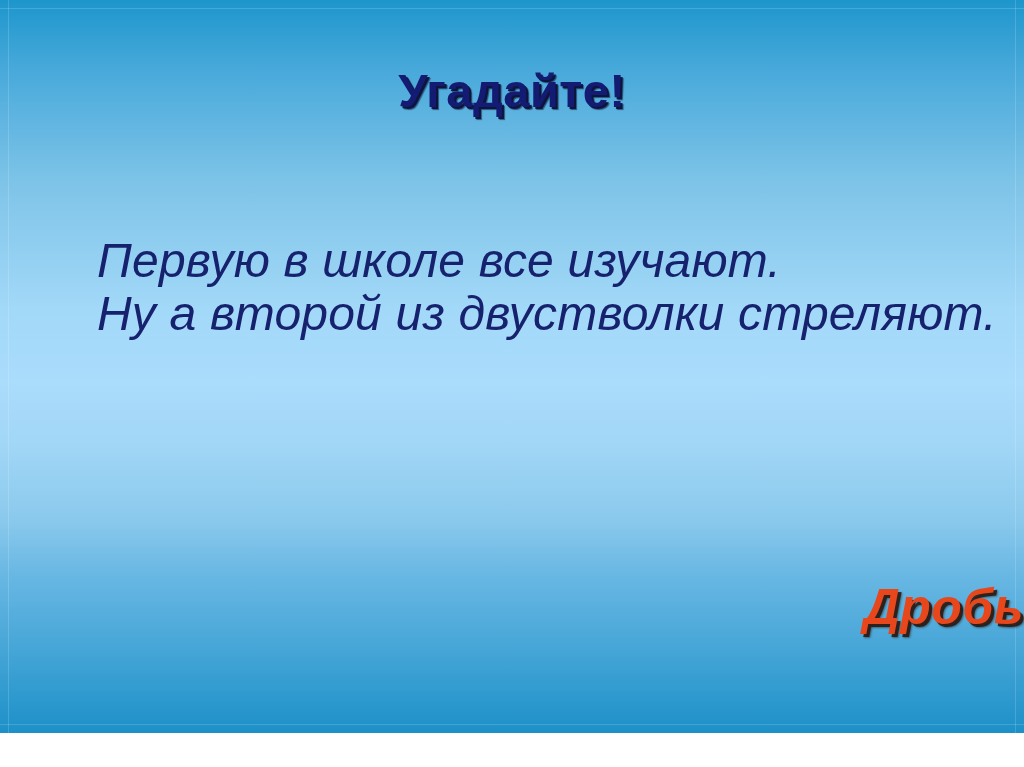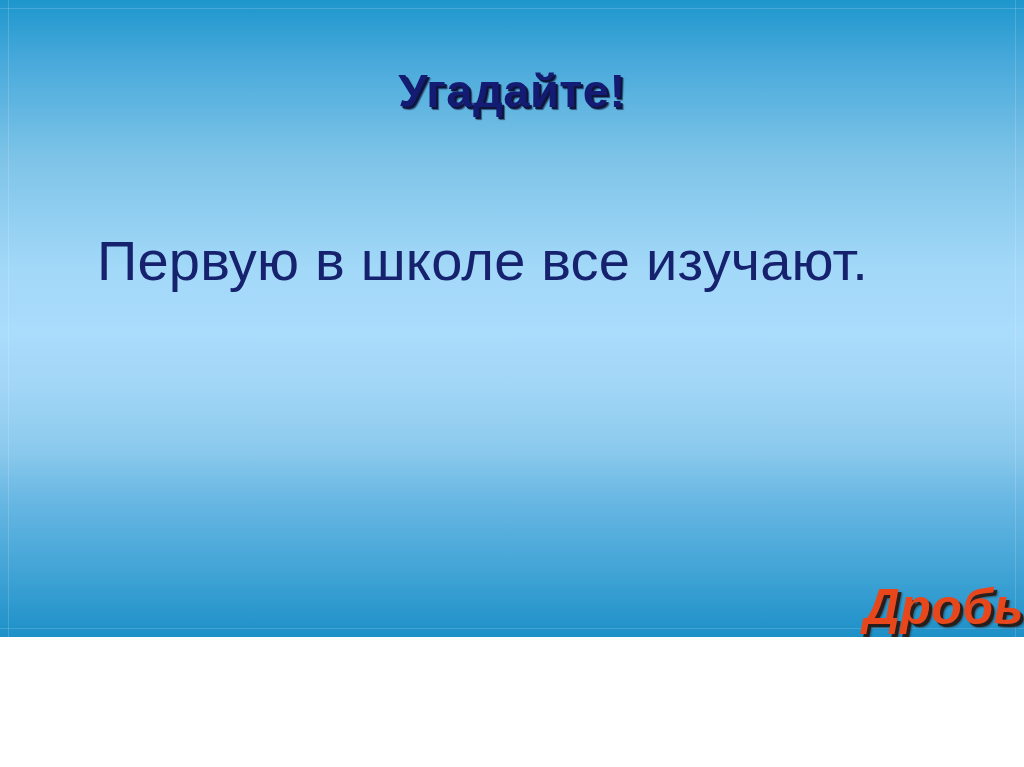--- a/index.html
+++ b/index.html
@@ -4,21 +4,21 @@
 <style>
   html, body {
     margin: 0;
     padding: 0;
     background: #ffffff;
   }
 
   #slide {
     position: relative;
     width: 1024px;
-    height: 637px;
+    height: 733px;
     overflow: hidden;
     font-family: "Liberation Sans", sans-serif;
     
     background: linear-gradient(
       to bottom,
       #1d96cc 0%,
       #46a8da 9%,
       #7ec4e8 25%,
       #a2d8f8 42%,
       #aadcfc 52%,
@@ -62,21 +62,22 @@
 
   
   #riddle {
     position: absolute;
     left: 97px;
     top: 234px;
     width: 860px;
   }
 
   #riddle .line {
-    font-size: 56px;
+    font-size: 48px;
+    font-style: italic;
     font-weight: normal;
     color: #17226f;
     line-height: 53px;
     white-space: nowrap;
     letter-spacing: 0.2px;
   }
 
   
   #answer {
     position: absolute;
@@ -106,19 +107,20 @@
 
   <div class="edge-line left"></div>
   <div class="edge-line right"></div>
   <div class="edge-line top"></div>
   <div class="edge-line bottom"></div>
 
   <div id="title">Угадайте!</div>
 
   <div id="riddle">
     <div class="line">Первую в школе все изучают.</div>
+    <div class="line">Ну а второй из двустволки стреляют.</div>
   </div>
 
   <div id="answer">
     <span class="word">Дробь</span>
   </div>
 
 </div>
 
 </body></html>

